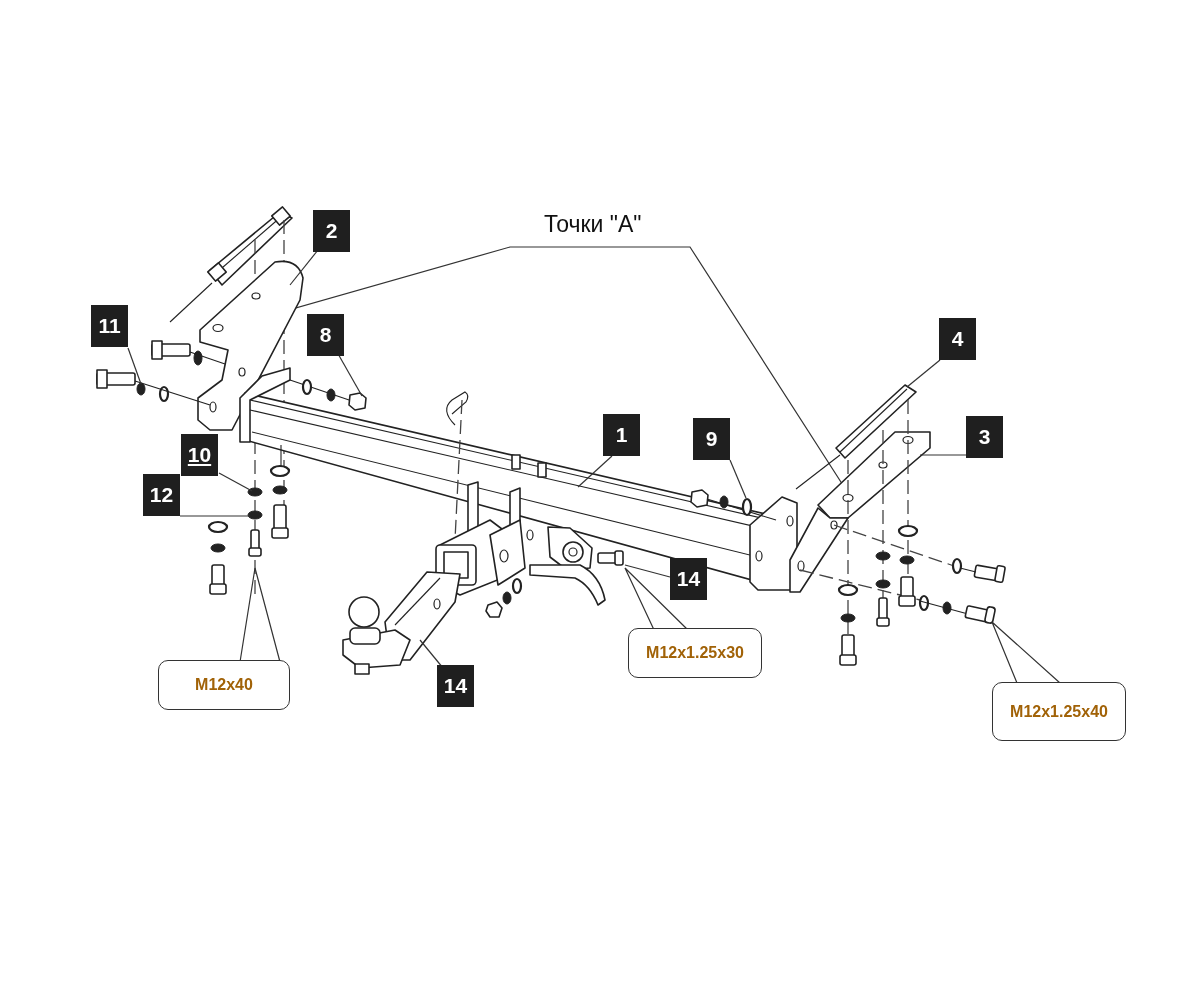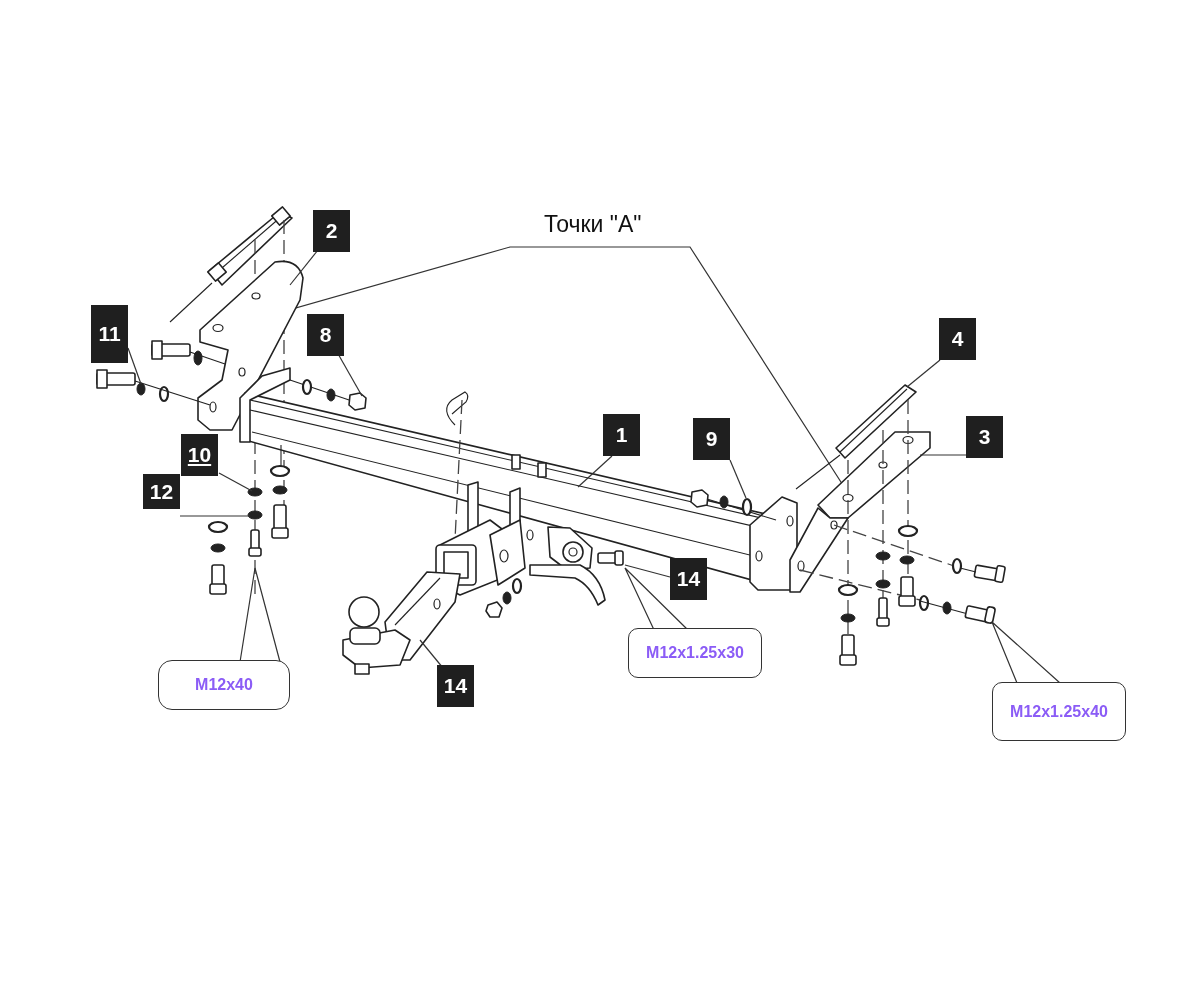--- a/index.html
+++ b/index.html
@@ -6,21 +6,21 @@
   body { width: 1200px; height: 993px; position: relative; overflow: hidden; font-family: "Liberation Sans", sans-serif; }
   svg#diagram { position: absolute; left: 0; top: 0; width: 1200px; height: 993px; }
   .part { fill: #ffffff; stroke: #222; stroke-width: 1.6; stroke-linejoin: round; }
   .thin { fill: none; stroke: #222; stroke-width: 1.1; }
   .leader { fill: none; stroke: #333; stroke-width: 1.2; }
   .axis { fill: none; stroke: #444; stroke-width: 1.3; stroke-dasharray: 14 6; }
   .washer { fill: #222; stroke: #222; stroke-width: 1; }
   .washer-open { fill: #fff; stroke: #222; stroke-width: 2.2; }
   .hole { fill: #fff; stroke: #222; stroke-width: 1.2; }
   .tag { position: absolute; background: #1f1f1f; color: #fff; font-family: "Liberation Sans", sans-serif; font-weight: bold; font-size: 21px; display: flex; align-items: center; justify-content: center; }
-  .spec { position: absolute; background: #fff; border: 1.6px solid #333; border-radius: 10px; color: #8b5cf6; font-family: "Liberation Sans", sans-serif; font-weight: bold; font-size: 16px; display: flex; align-items: center; justify-content: center; box-sizing: border-box; }
+  .spec { position: absolute; background: #fff; border: 1.6px solid #333; border-radius: 10px; color: #a16207; font-family: "Liberation Sans", sans-serif; font-weight: bold; font-size: 16px; display: flex; align-items: center; justify-content: center; box-sizing: border-box; }
   .title-label { position: absolute; font-family: "Liberation Sans", sans-serif; font-size: 23px; color: #111; }
 </style>
 </head>
 <body>
 
 <svg id="diagram" viewBox="0 0 1200 993" xmlns="http://www.w3.org/2000/svg">
 
   <g>
     <polyline class="leader" points="218,330 510,247 690,247 848,493"></polyline>
   </g>
@@ -198,26 +198,26 @@
     <line class="leader" x1="443" y1="668" x2="420" y2="640"></line>
     <polyline class="leader" points="240,662 255,568 280,662"></polyline>
     <polyline class="leader" points="655,632 625,568 690,632"></polyline>
     <polyline class="leader" points="1017,683 992,622 1060,683"></polyline>
   </g>
 </svg>
 
 <div class="title-label" style="left:544px; top:211px;">Точки "A"</div>
 
 <div class="tag" style="left:313px; top:210px; width:37px; height:42px;">2</div>
-<div class="tag" style="left:91px; top:305px; width:37px; height:58px;text-align:center;">11</div>
+<div class="tag" style="left:91px; top:305px; width:37px; height:42px;text-align:center;">11</div>
 <div class="tag" style="left:307px; top:314px; width:37px; height:42px;">8</div>
 <div class="tag" style="left:939px; top:318px; width:37px; height:42px;">4</div>
 <div class="tag" style="left:603px; top:414px; width:37px; height:42px;">1</div>
 <div class="tag" style="left:693px; top:418px; width:37px; height:42px;">9</div>
 <div class="tag" style="left:966px; top:416px; width:37px; height:42px;">3</div>
 <div class="tag" style="left:181px; top:434px; width:37px; height:42px;text-decoration:underline;">10</div>
-<div class="tag" style="left:143px; top:474px; width:37px; height:35px;">12</div>
+<div class="tag" style="left:143px; top:474px; width:37px; height:42px;">12</div>
 <div class="tag" style="left:670px; top:558px; width:37px; height:42px;">14</div>
 <div class="tag" style="left:437px; top:665px; width:37px; height:42px;">14</div>
 
-<div class="spec" style="left:158px; top:660px; width:132px; height:50px;border-radius:14px;">M12x40</div>
+<div class="spec" style="left:158px; top:660px; width:132px; height:50px;">M12x40</div>
 <div class="spec" style="left:628px; top:628px; width:134px; height:50px;">M12x1.25x30</div>
 <div class="spec" style="left:992px; top:682px; width:134px; height:59px;">M12x1.25x40</div>
 
 </body></html>

